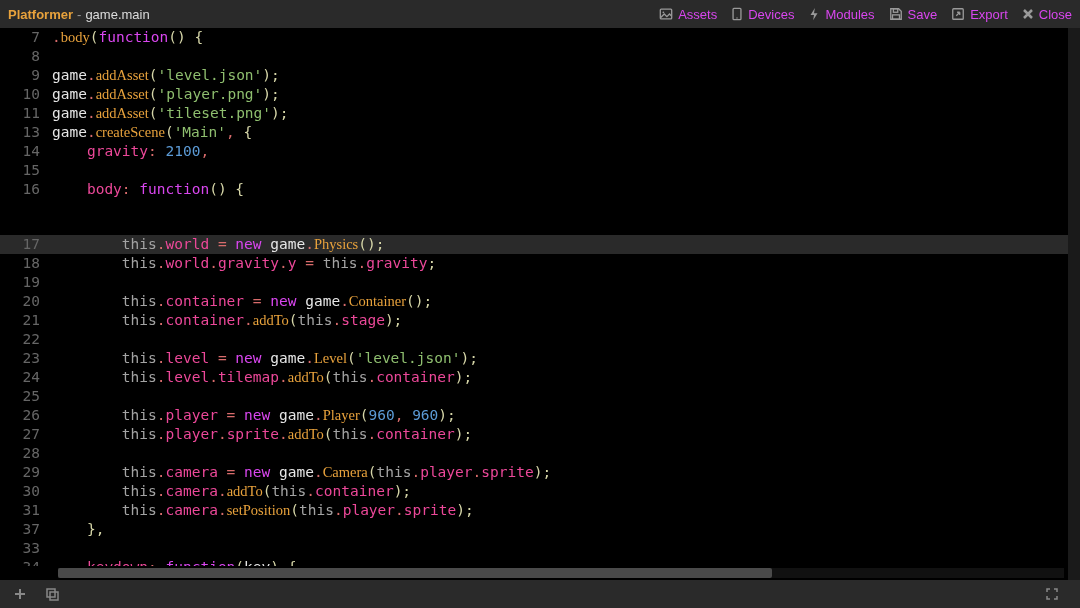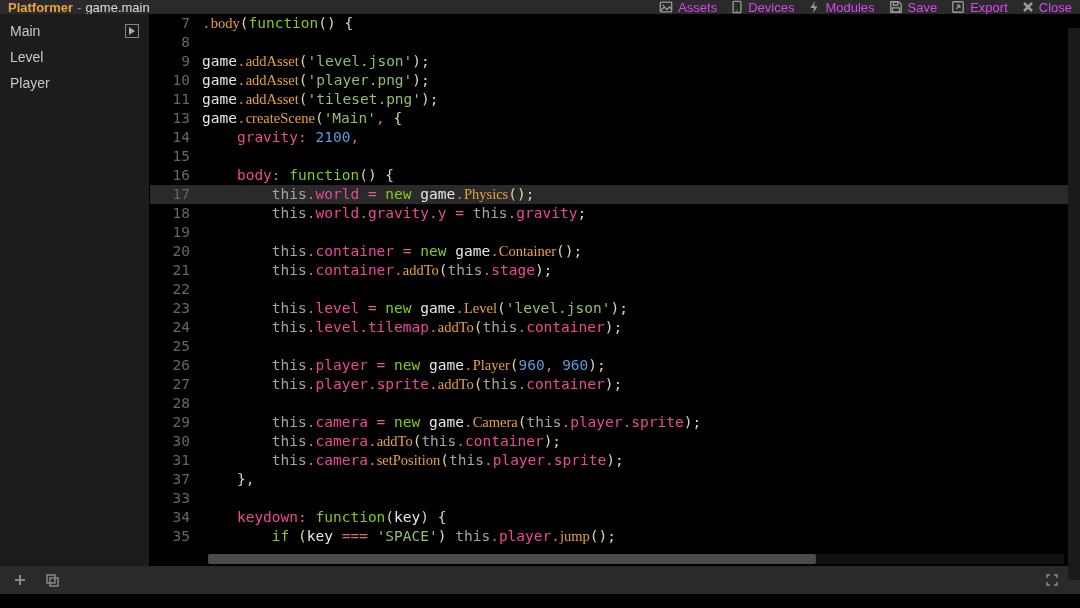--- a/index.html
+++ b/index.html
@@ -6,21 +6,21 @@
   html, body {
     width: 1080px; height: 608px;
     background: #000;
     font-family: "Helvetica Neue", Arial, sans-serif;
     overflow: hidden;
     color: #ccc;
   }
 
   
   .topbar {
-    height: 14px;
+    height: 28px;
     background: #2a2a2a;
     display: flex;
     align-items: center;
     padding: 0 8px;
     font-size: 13px;
     color: #bbb;
   }
   .topbar .title-project { color: #e8a23c; font-weight: 600; }
   .topbar .title-sep { color: #999; margin: 0 4px; }
   .topbar .title-file { color: #ddd; }
@@ -72,32 +72,32 @@
     position: absolute;
     top: 0; left: 0; right: 0; bottom: 14px;
     overflow: hidden;
   }
   .code-line {
     display: flex;
     height: 19px;
     line-height: 19px;
     white-space: pre;
   }
-  .code-line.highlight { background: #2a2a2a; }
+  .code-line.highlight { background: #2a2a2a; margin-top: 36px; }
   .gutter {
     width: 52px;
     text-align: right;
     padding-right: 12px;
     color: #666;
     flex-shrink: 0;
     user-select: none;
   }
   .code { color: #e6e6e6; }
   
-  .tk-kw { color: #84cc16; }        
+  .tk-kw { color: #d946ef; }        
   .tk-fn { color: #e8a23c; font-family: Liberation Serif, serif; }        
   .tk-id { color: #e6e6e6; }        
   .tk-prop { color: #ec4899; }      
   .tk-str { color: #8fbf6f; }       
   .tk-num { color: #5c9bd6; }       
   .tk-op { color: #d96c6c; }        
   .tk-p  { color: #d6d6a8; }        
   .tk-this { color: #a3a3a3; }      
 
   
@@ -187,36 +187,20 @@
   </div>
   <div class="tool">
     <svg width="12" height="12" viewBox="0 0 12 12" stroke="#9a9a9a" stroke-width="2.5">
         <path d="M2 2 L10 10 M10 2 L2 10"></path>
       </svg>
     <span>Close</span>
   </div>
 </div>
 
 <div class="main">
-  <div class="sidebar" id="sidebar">
-      <div class="sidebar-item">
-        <span>Main</span>
-        <span class="play">
-          <svg width="8" height="8" viewBox="0 0 8 8">
-            <path d="M1 0 L7 4 L1 8 Z" fill="#aaa"></path>
-          </svg>
-        </span>
-      </div>
-      <div class="sidebar-item">
-        <span>Level</span>
-      </div>
-      <div class="sidebar-item">
-        <span>Player</span>
-      </div>
-    </div>
 
   <div class="editor">
     <div class="editor-scroll" id="editor-lines">
         <div class="code-line"><span class="gutter">7</span><span class="code"><span class="tk-op">.</span><span class="tk-fn">body</span><span class="tk-p">(</span><span class="tk-kw">function</span><span class="tk-p">() {</span></span></div>
         <div class="code-line"><span class="gutter">8</span><span class="code"></span></div>
         <div class="code-line"><span class="gutter">9</span><span class="code"><span class="tk-id">game</span><span class="tk-op">.</span><span class="tk-fn">addAsset</span><span class="tk-p">(</span><span class="tk-str">'level.json'</span><span class="tk-p">);</span></span></div>
         <div class="code-line"><span class="gutter">10</span><span class="code"><span class="tk-id">game</span><span class="tk-op">.</span><span class="tk-fn">addAsset</span><span class="tk-p">(</span><span class="tk-str">'player.png'</span><span class="tk-p">);</span></span></div>
         <div class="code-line"><span class="gutter">11</span><span class="code"><span class="tk-id">game</span><span class="tk-op">.</span><span class="tk-fn">addAsset</span><span class="tk-p">(</span><span class="tk-str">'tileset.png'</span><span class="tk-p">);</span></span></div>
         <div class="code-line"><span class="gutter">13</span><span class="code"><span class="tk-id">game</span><span class="tk-op">.</span><span class="tk-fn">createScene</span><span class="tk-p">(</span><span class="tk-str">'Main'</span><span class="tk-op">, </span><span class="tk-p">{</span></span></div>
         <div class="code-line"><span class="gutter">14</span><span class="code"><span>    </span><span class="tk-prop">gravity</span><span class="tk-op">: </span><span class="tk-num">2100</span><span class="tk-op">,</span></span></div>

